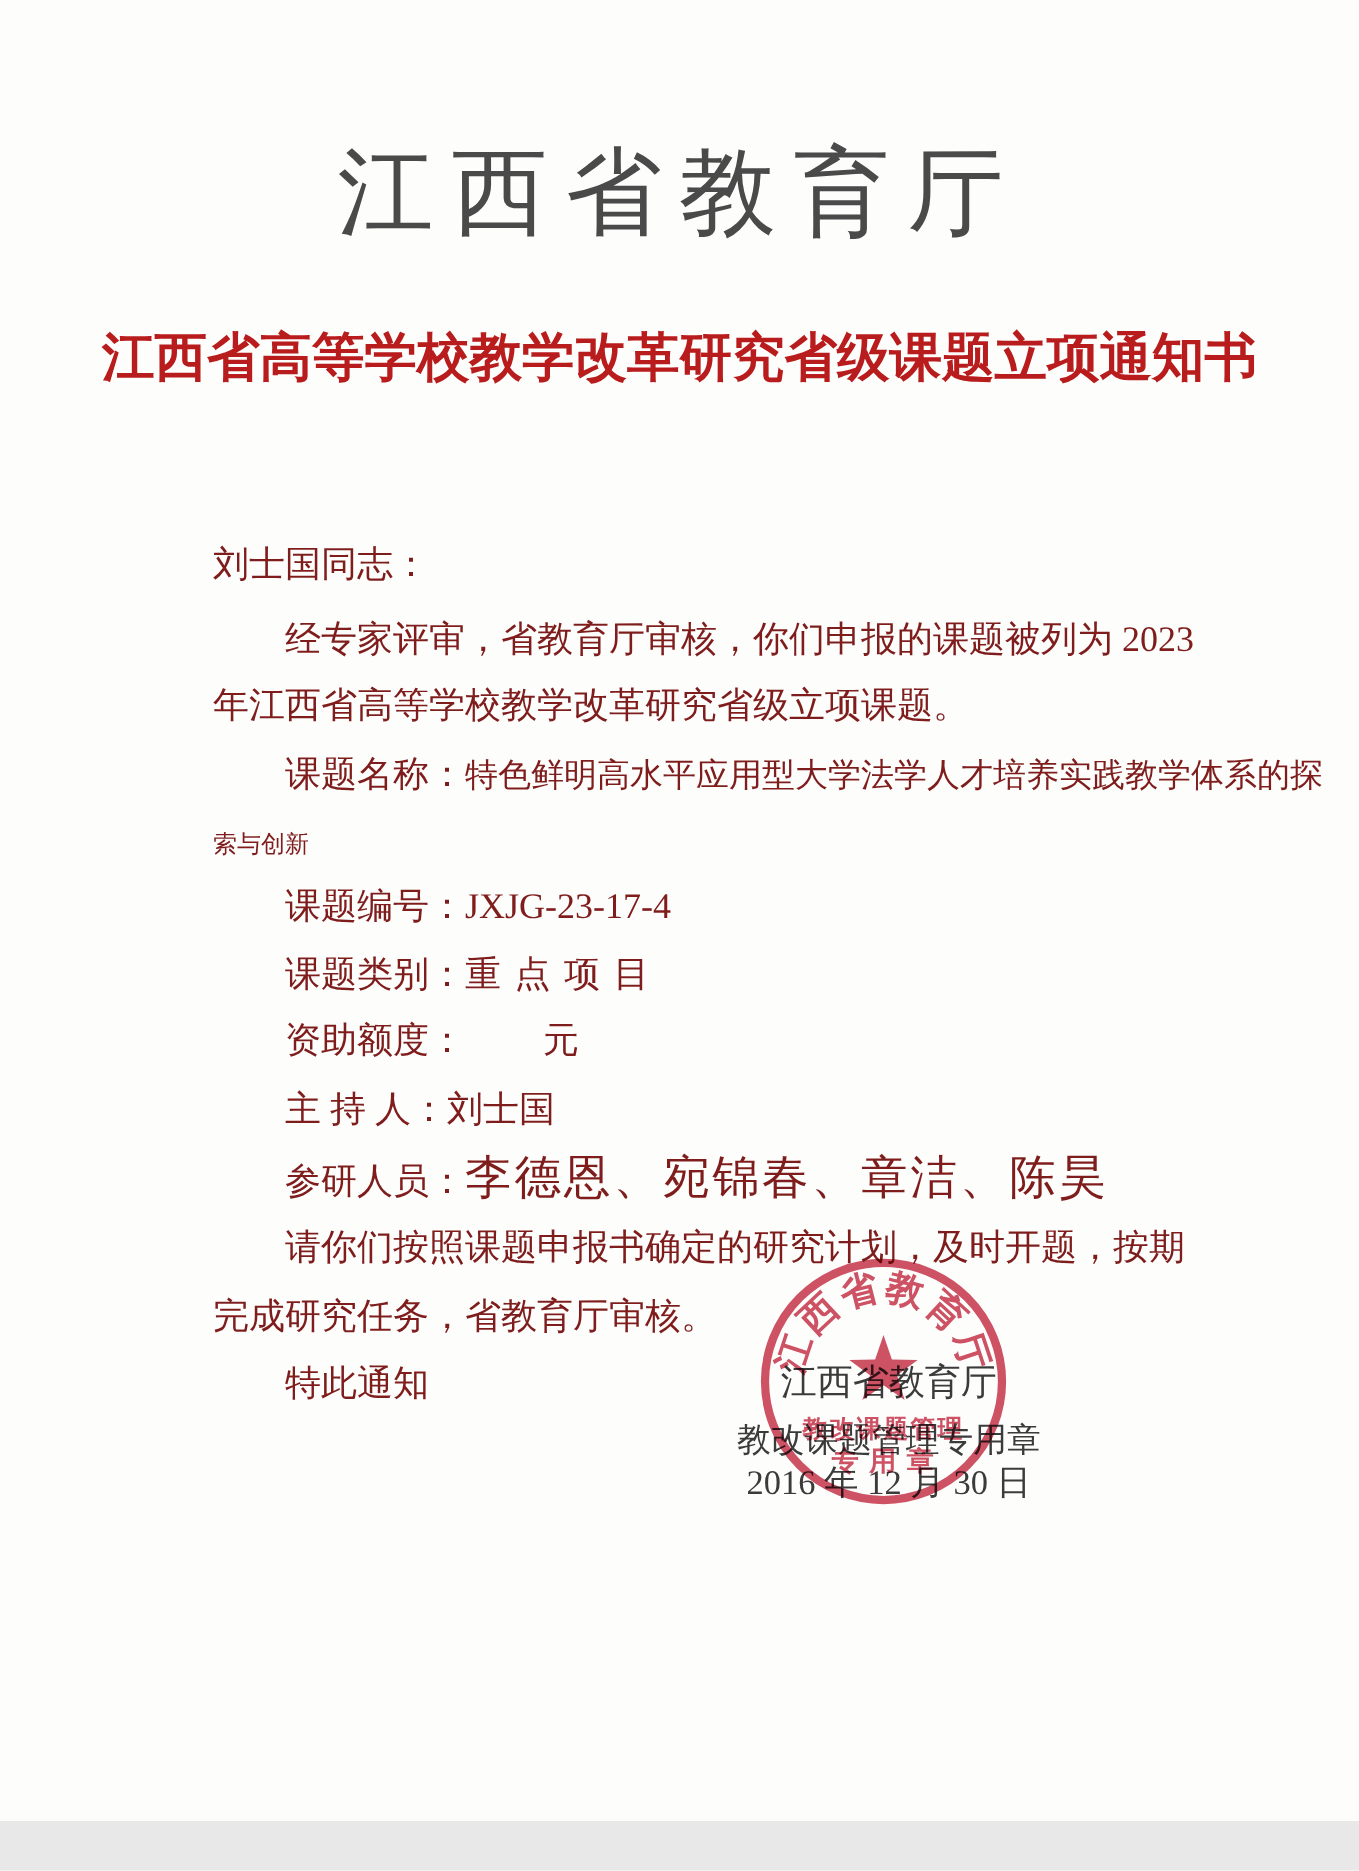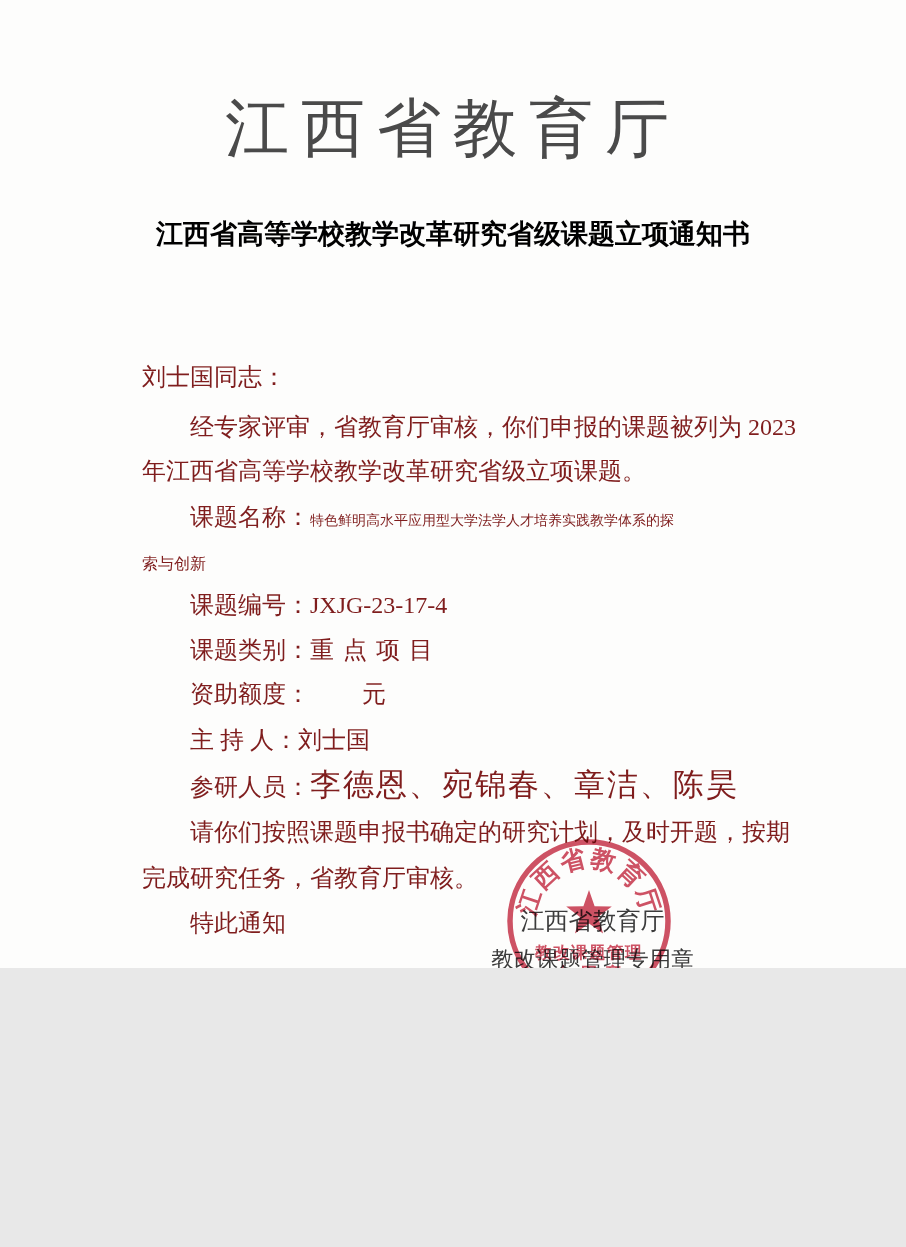--- a/index.html
+++ b/index.html
@@ -1,50 +1,50 @@
 <!DOCTYPE html>
 <html><head>
 <meta charset="utf-8">
 <style>
   html,body{margin:0;padding:0;background:#e8e8e8;}
   .page{
     position:relative;
-    width:906px;height:968px;
+    width:906px;height:1214px;
     margin:0 auto;
     background:#fdfdfc;
     overflow:hidden;
     font-family:"Liberation Serif","DejaVu Serif",serif;
     color:#3a3a3a;
   }
   .org-title{
     position:absolute;top:92px;left:0;width:906px;
     text-align:center;
     font-size:64px;line-height:1.15;
     letter-spacing:12px;
     color:#4a4a4a;
     white-space:nowrap;
   }
   .doc-title{
     position:absolute;top:218px;left:0;width:906px;
     text-align:center;
     font-family:"Liberation Sans","DejaVu Sans",sans-serif;
     font-weight:bold;
-    font-size:27px;line-height:1.2;
-    color:#000000;
+    font-size:35px;line-height:1.2;
+    color:#b91c1c;
     white-space:nowrap;
   }
   .content{position:absolute;left:142px;top:0;width:640px;}
   .line{
     position:absolute;left:0;
     font-size:24px;line-height:30px;
     white-space:nowrap;
     color:#7f1d1d;
   }
   .indent{padding-left:48px;}
-  .val-kai{font-size:14px;}
+  .val-kai{font-size:22px;}
   .val-spaced{letter-spacing:9px;margin-top:48px;}
   .val-names{font-size:31px;letter-spacing:2px;}
   .gap{display:inline-block;width:52px;}
   .sig-block{position:absolute;left:450px;top:905px;width:285px;text-align:center;}
   .sig-line{position:absolute;left:0;width:285px;text-align:center;white-space:nowrap;color:#3b3b3b;}
   .sig-org{top:0;font-size:24px;}
   .sig-dept{top:39px;font-size:22.5px;}
   .sig-date{top:68px;font-size:23px;}
   .seal{
     position:absolute;left:504px;top:836px;

